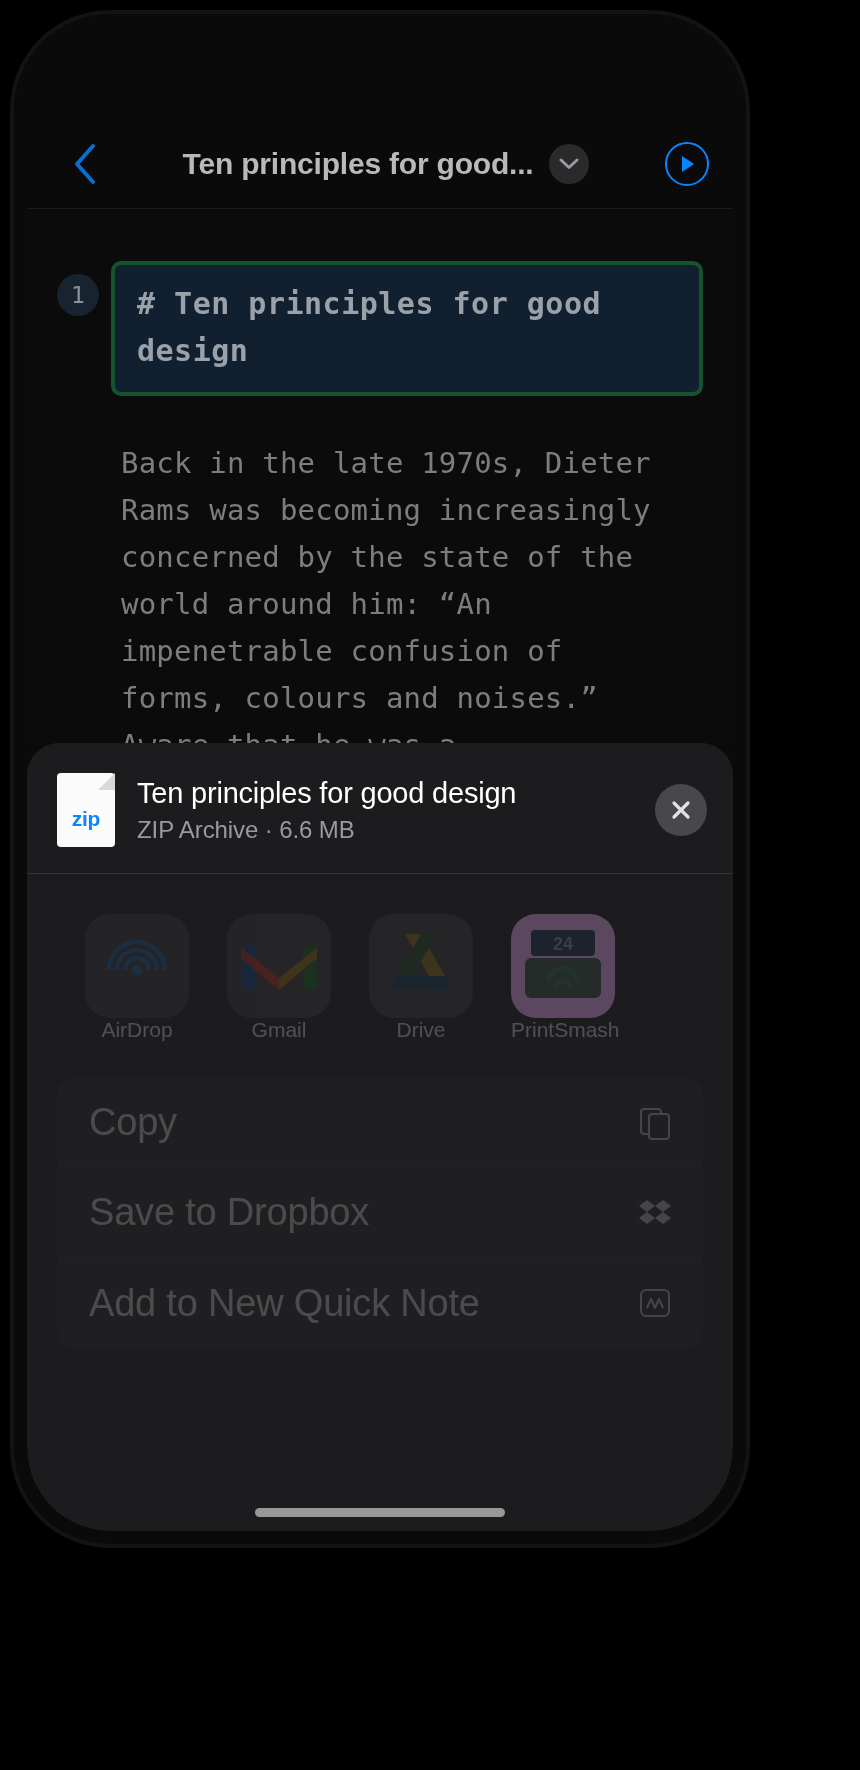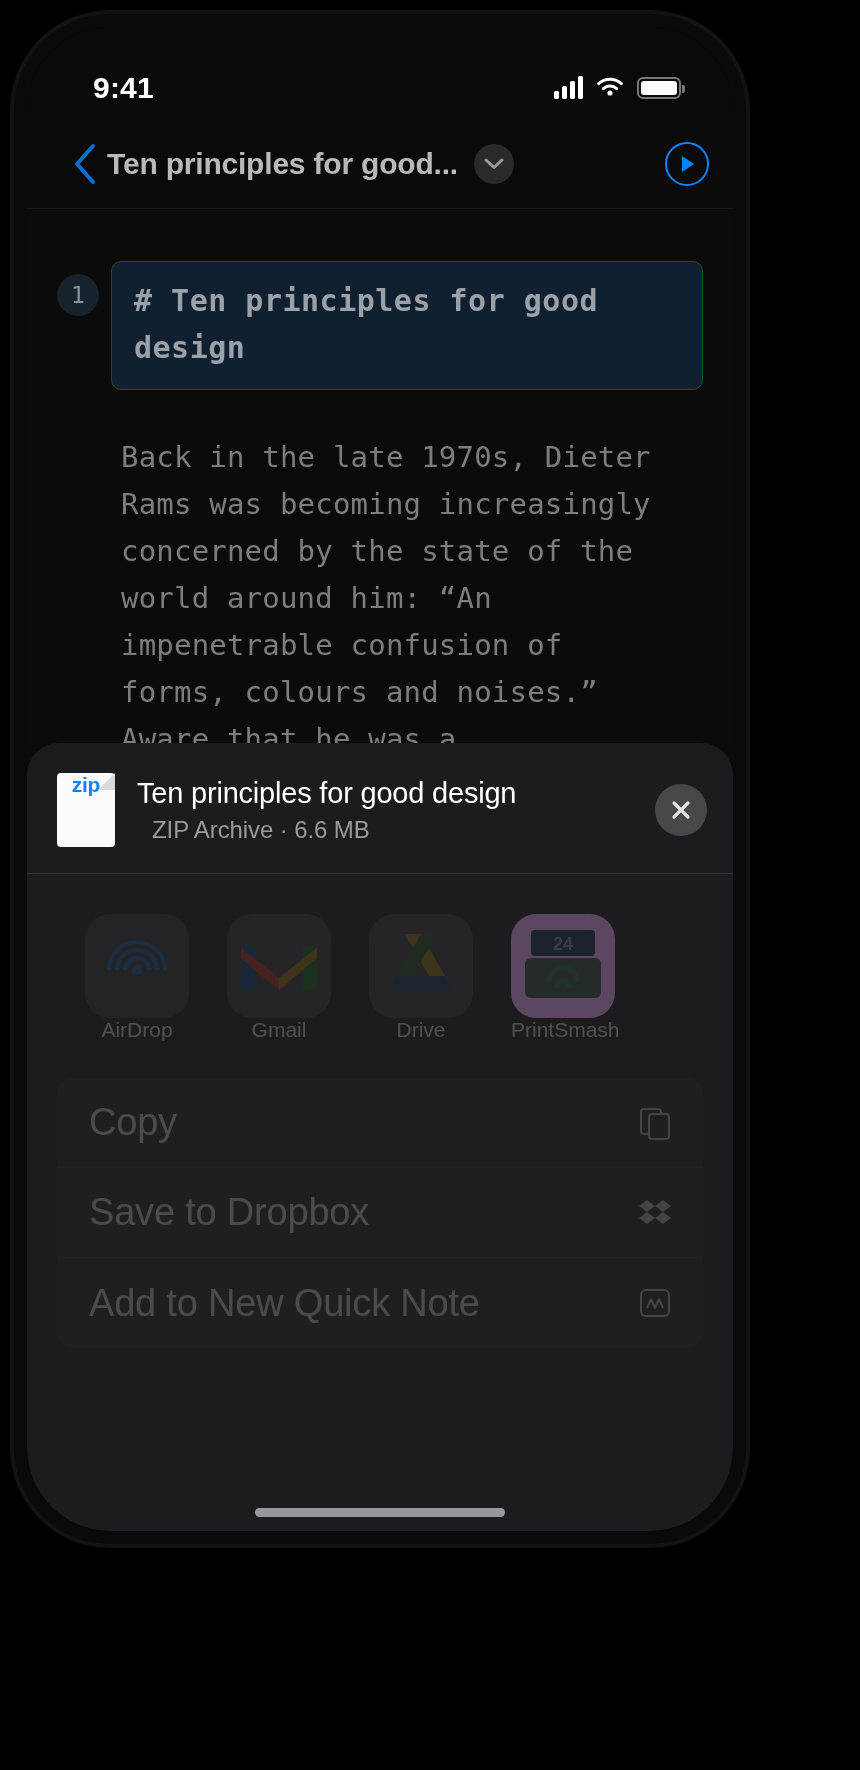--- a/index.html
+++ b/index.html
@@ -92,20 +92,21 @@
   .back-chevron {
     width: 44px; height: 56px;
     display: flex; align-items: center; justify-content: center;
     cursor: pointer;
   }
   .back-chevron svg { display: block; }
   .nav-title-wrap {
     flex: 1;
     display: flex;
     align-items: center;
+    justify-content: center;
     gap: 16px;
   }
   .nav-title {
     color: #b9b9b9;
     font-size: 30px;
     font-weight: bold;
     letter-spacing: -0.2px;
     white-space: nowrap;
   }
   .chev-btn {
@@ -146,21 +147,21 @@
     background: #172430;
     color: #8b9099;
     font-family: "DejaVu Sans Mono", monospace;
     font-size: 23px;
     display: flex; align-items: center; justify-content: center;
     margin-top: 13px;
   }
   .heading-box {
     flex: 1;
     background: #102030;
-    border: 1px solid #14532d;
+    border: 4px solid #14532d;
     border-radius: 10px;
     padding: 16px 22px 18px 22px;
     font-family: "DejaVu Sans Mono", monospace;
     font-size: 30px;
     font-weight: bold;
     color: #9ba1a8;
     line-height: 1.55;
     letter-spacing: 0.5px;
   }
   .body-text {
@@ -190,20 +191,21 @@
     gap: 22px;
     border-bottom: 1px solid rgba(255,255,255,0.10);
   }
   .zip-icon {
     position: relative;
     flex: none;
     width: 58px; height: 74px;
     background: #fbfbfb;
     border-radius: 4px;
     display: flex;
+    align-items: flex-end;
     justify-content: center;
     padding-bottom: 16px;
   }
   .zip-icon::before {
     content: "";
     position: absolute;
     right: 0; top: 0;
     border-width: 0 0 17px 17px;
     border-style: solid;
     border-color: transparent transparent #d9d9d9 transparent;
@@ -222,21 +224,20 @@
     letter-spacing: -0.2px;
     white-space: nowrap;
     overflow: hidden;
     text-overflow: ellipsis;
   }
   .file-sub {
     margin-top: 6px;
     color: #99999e;
     font-size: 24px;
     letter-spacing: -0.1px;
-    margin-left: 15px;
   }
   .close-btn {
     flex: none;
     width: 52px; height: 52px;
     border-radius: 50%;
     background: #48484c;
     display: flex; align-items: center; justify-content: center;
     cursor: pointer;
   }
 
@@ -299,39 +300,20 @@
     background: rgba(255,255,255,0.55);
   }
 </style>
 </head>
 <body>
 
 <div class="stage">
   <div class="phone-body">
     <div class="screen">
 
-      <div class="status-bar">
-        <div class="status-time">9:41</div>
-        <div class="status-right">
-          <div class="sig-bars">
-              <i></i>
-              <i></i>
-              <i></i>
-              <i></i>
-            </div>
-          <svg width="30" height="22" viewBox="0 0 30 22">
-            <path d="M15 18.6a2.6 2.6 0 1 0 0-5.2 2.6 2.6 0 0 0 0 5.2z" fill="#fff"></path>
-            <path d="M8.3 11.6a10 10 0 0 1 13.4 0" stroke="#fff" stroke-width="3" fill="none" stroke-linecap="round"></path>
-            <path d="M3.6 6.6a16.8 16.8 0 0 1 22.8 0" stroke="#fff" stroke-width="3" fill="none" stroke-linecap="round"></path>
-          </svg>
-          <div class="battery">
-              <i></i>
-            </div>
-        </div>
-      </div>
 
       <div class="nav-bar">
         <div class="back-chevron">
           <svg width="26" height="44" viewBox="0 0 26 44">
             <path d="M21 4 L5 22 L21 40" stroke="#0a6ed1" stroke-width="4" fill="none" stroke-linecap="round" stroke-linejoin="round"></path>
           </svg>
         </div>
         <div class="nav-title-wrap">
           <div class="nav-title">Ten principles for good...</div>
           <div class="chev-btn">

